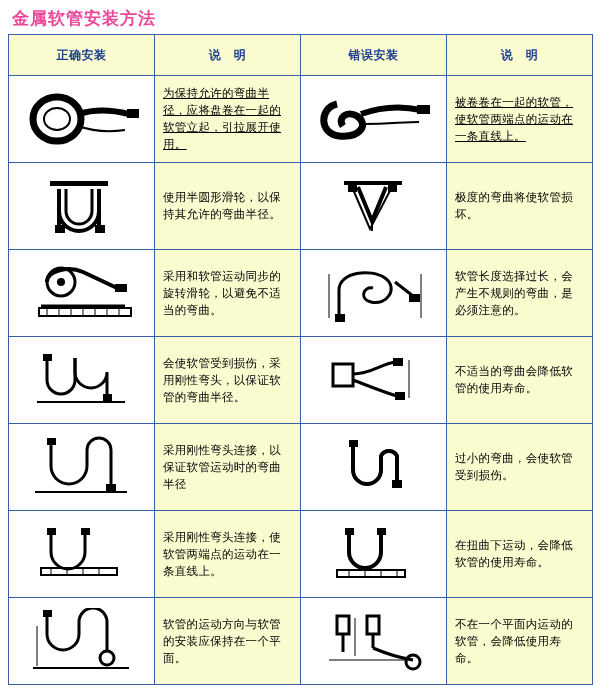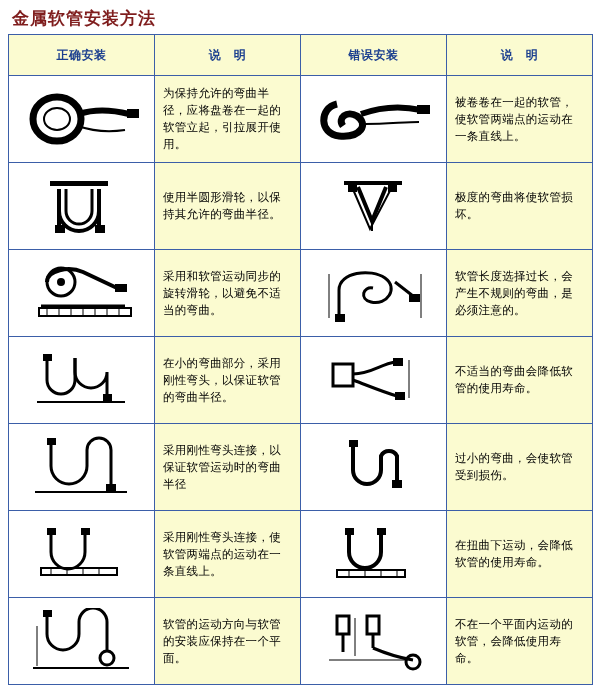--- a/index.html
+++ b/index.html
@@ -19,21 +19,21 @@
     width: 600px;
     height: 698px;
     background: #ffffff;
     box-sizing: border-box;
     padding: 6px 8px 0 8px;
   }
   .page-title {
     font-size: 17px;
     font-weight: bold;
     letter-spacing: 1px;
-    color: #7f1d1d;
+    color: #ec4899;
     margin: 2px 0 6px 4px;
     line-height: 20px;
   }
   table.main {
     border-collapse: collapse;
     width: 584px;
     table-layout: fixed;
     border: 1px solid #3b5ea8;
   }
   table.main th, table.main td {
@@ -65,21 +65,21 @@
     color: #000;
     padding: 4px 7px;
     vertical-align: middle;
     letter-spacing: 0.3px;
   }
   .fig {
     display: block;
     margin: 0 auto;
   }
   tbody tr { height: 70px; }
-  tbody tr:nth-child(1) { height: 64px; }
+  tbody tr:nth-child(1) { height: 64px; text-decoration: underline; }
 </style>
 </head>
 <body>
 
 <div id="page">
 
   <div class="page-title">金属软管安装方法</div>
 
   <table class="main">
     <colgroup>
@@ -181,21 +181,21 @@
       <tr>
         <td class="img-cell">
           <svg class="fig" width="130" height="60" viewBox="0 0 130 60">
             <path d="M30 8 L30 30 A14 14 0 0 0 58 30 L58 8" fill="none" stroke="#000" stroke-width="3"></path>
             <path d="M58 8 L58 22 A16 16 0 0 0 90 22 L90 44" fill="none" stroke="#000" stroke-width="3"></path>
             <rect x="26" y="4" width="9" height="7" fill="#000"></rect>
             <rect x="86" y="44" width="9" height="8" fill="#000"></rect>
             <line x1="20" y1="52" x2="108" y2="52" stroke="#000" stroke-width="2"></line>
           </svg>
         </td>
-        <td class="txt-cell">在小的弯曲部分，采用刚性弯头，以保证软管的弯曲半径。</td>
+        <td class="txt-cell">会使软管受到损伤，采用刚性弯头，以保证软管的弯曲半径。</td>
         <td class="img-cell">
           <svg class="fig" width="130" height="60" viewBox="0 0 130 60">
             <rect x="24" y="14" width="20" height="22" fill="none" stroke="#000" stroke-width="3"></rect>
             <path d="M44 24 C62 24 72 14 86 12" fill="none" stroke="#000" stroke-width="3"></path>
             <path d="M44 30 C60 36 74 42 88 46" fill="none" stroke="#000" stroke-width="3"></path>
             <rect x="84" y="8" width="10" height="8" fill="#000"></rect>
             <rect x="86" y="42" width="10" height="8" fill="#000"></rect>
             <line x1="100" y1="10" x2="100" y2="48" stroke="#000" stroke-width="1"></line>
           </svg>
         </td>

